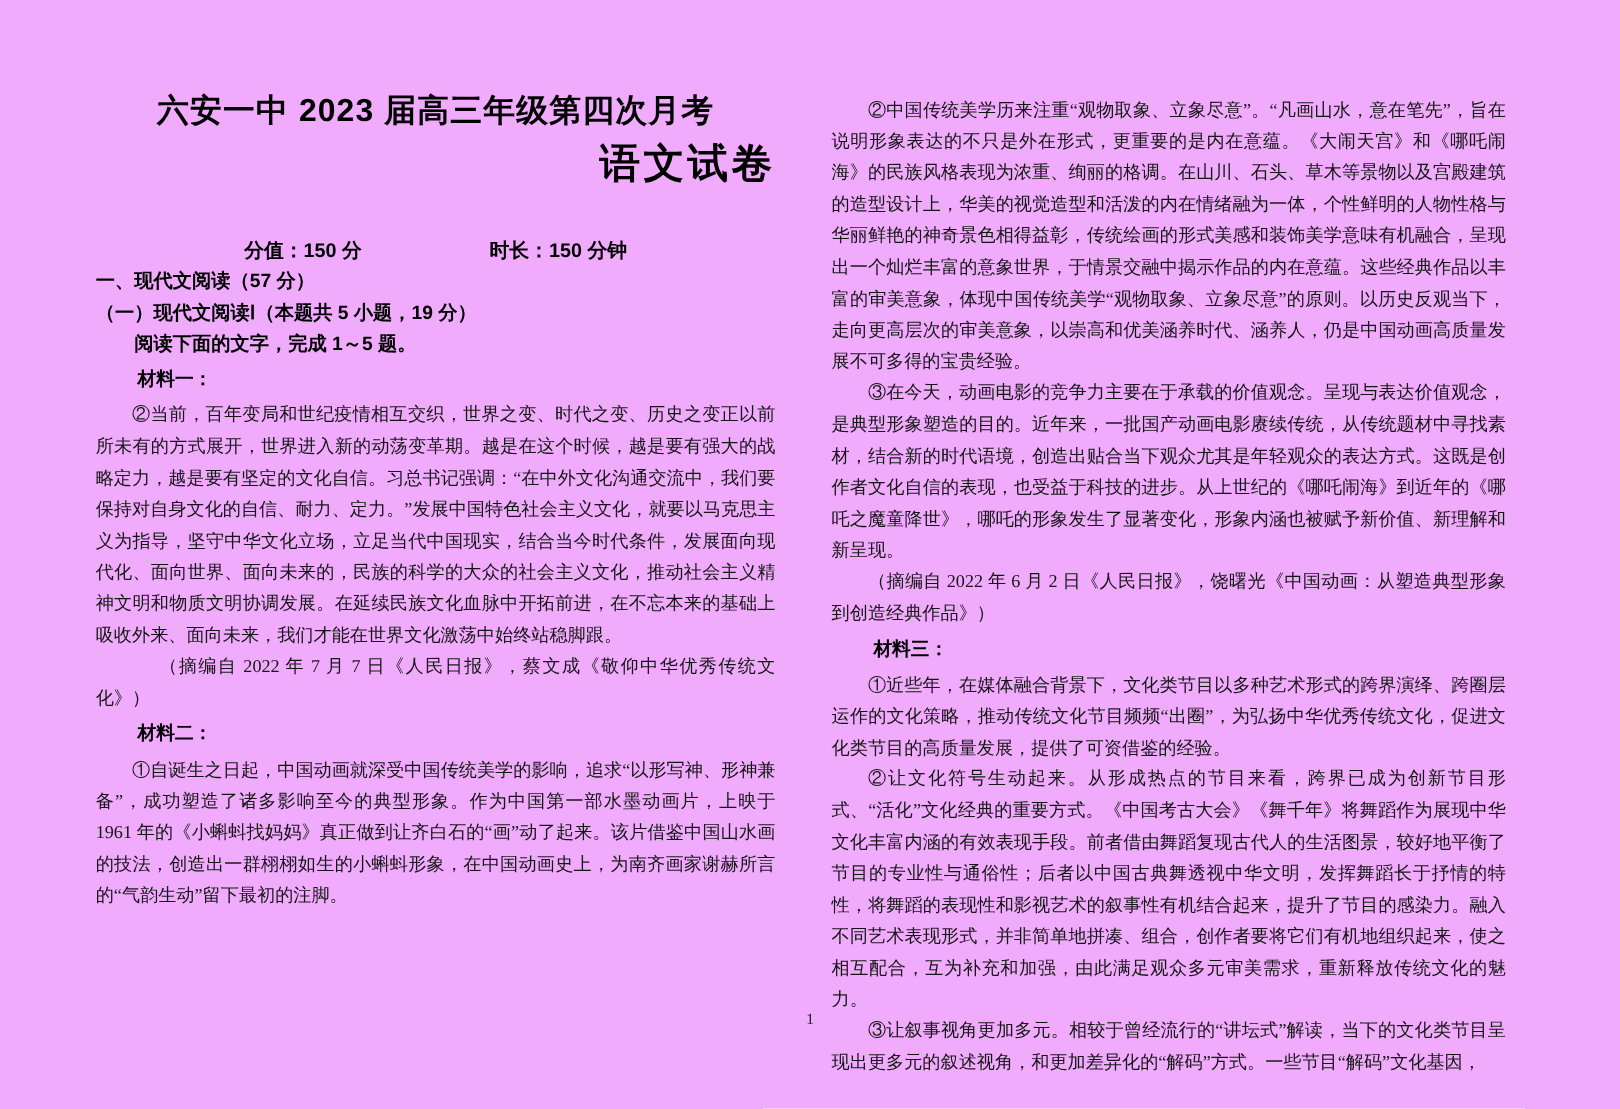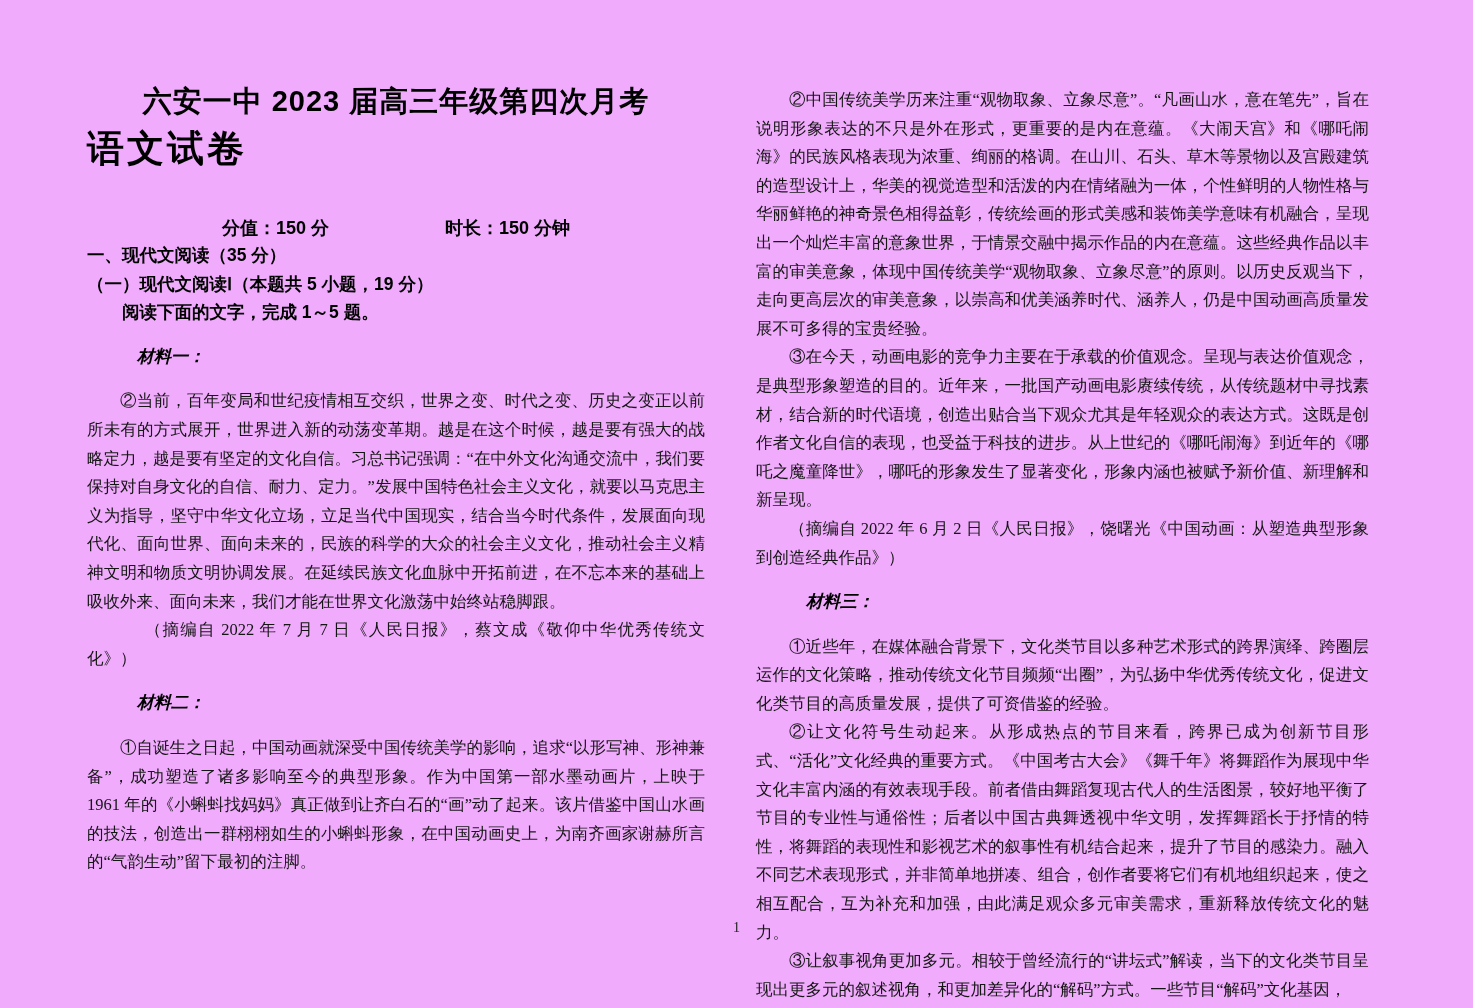--- a/index.html
+++ b/index.html
@@ -20,21 +20,21 @@
     text-align:center;
     font-family:"Liberation Sans", sans-serif;
     font-weight:bold;
     font-size:29px;
     line-height:36px;
     letter-spacing:1px;
     color:#000;
   }
   .subtitle {
     margin:6px 0 0 0;
-    text-align:left;
+    text-align:right;
     font-family:"Liberation Sans", sans-serif;
     font-weight:bold;
     font-size:37px;
     line-height:48px;
     letter-spacing:3px;
     color:#000;
   }
   .meta {
     margin-top:42px;
     display:flex;
@@ -55,22 +55,21 @@
     margin:0;
   }
   .sec-indent { text-indent:2em; }
   .mat-head {
     font-family:"Liberation Sans", sans-serif;
     font-weight:bold;
     font-size:17px;
     line-height:28.6px;
     text-indent:2em;
     color:#000;
-    margin:16px;
-    font-style:italic;
+    margin:4px;
   }
   p.body {
     margin:0;
     font-family:"Liberation Serif", serif;
     font-size:16.5px;
     line-height:28.6px;
     text-align:justify;
     text-indent:2em;
     color:#151515;
   }
@@ -90,21 +89,21 @@
 
 <div class="page">
 
   <div class="col col-left">
     <div class="title">六安一中 2023 届高三年级第四次月考</div>
     <div class="subtitle">语文试卷</div>
     <div class="meta">
       <span>分值：150 分</span>
       <span>时长：150 分钟</span>
     </div>
-    <div class="sec">一、现代文阅读（35 分）</div>
+    <div class="sec">一、现代文阅读（57 分）</div>
     <div class="sec">（一）现代文阅读Ⅰ（本题共 5 小题，19 分）</div>
     <div class="sec sec-indent">阅读下面的文字，完成 1～5 题。</div>
 
     <div class="mat-head">材料一：</div>
     <p class="body">②当前，百年变局和世纪疫情相互交织，世界之变、时代之变、历史之变正以前所未有的方式展开，世界进入新的动荡变革期。越是在这个时候，越是要有强大的战略定力，越是要有坚定的文化自信。习总书记强调：“在中外文化沟通交流中，我们要保持对自身文化的自信、耐力、定力。”发展中国特色社会主义文化，就要以马克思主义为指导，坚守中华文化立场，立足当代中国现实，结合当今时代条件，发展面向现代化、面向世界、面向未来的，民族的科学的大众的社会主义文化，推动社会主义精神文明和物质文明协调发展。在延续民族文化血脉中开拓前进，在不忘本来的基础上吸收外来、面向未来，我们才能在世界文化激荡中始终站稳脚跟。</p>
     <p class="body src-left">（摘编自 2022 年 7 月 7 日《人民日报》，蔡文成《敬仰中华优秀传统文化》）</p>
 
     <div class="mat-head">材料二：</div>
     <p class="body">①自诞生之日起，中国动画就深受中国传统美学的影响，追求“以形写神、形神兼备”，成功塑造了诸多影响至今的典型形象。作为中国第一部水墨动画片，上映于 1961 年的《小蝌蚪找妈妈》真正做到让齐白石的“画”动了起来。该片借鉴中国山水画的技法，创造出一群栩栩如生的小蝌蚪形象，在中国动画史上，为南齐画家谢赫所言的“气韵生动”留下最初的注脚。</p>
   </div>

